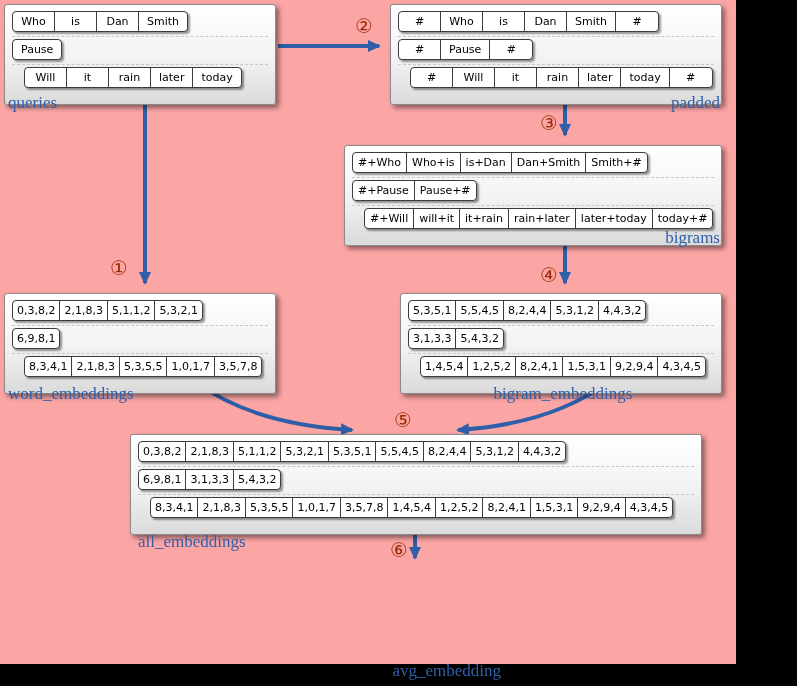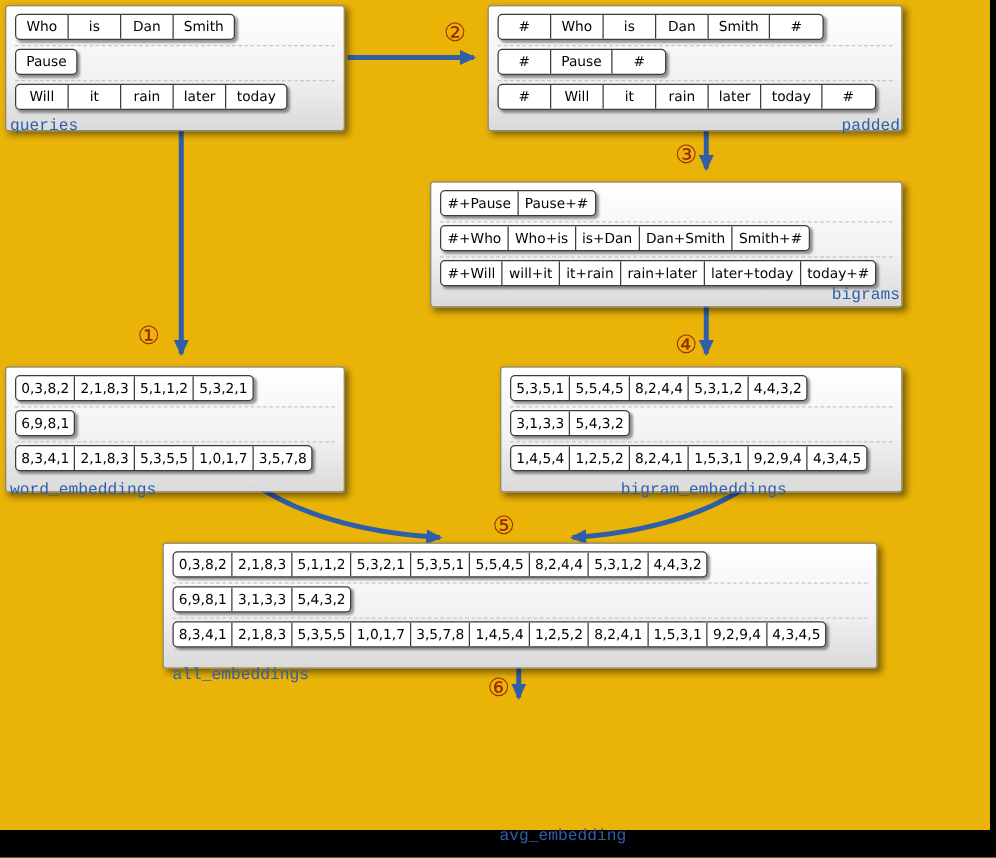--- a/index.html
+++ b/index.html
@@ -1,46 +1,46 @@
 <!DOCTYPE html>
 <html style="--label: #2f5fa8; --step: #992b00;"><head>
 <meta charset="utf-8">
 <style>
   html,body{margin:0;padding:0}
   body{
     width:797px;height:686px;position:relative;background:#000;
     font-family:"DejaVu Sans",sans-serif;overflow:hidden;
   }
-  .canvas{position:absolute;left:0;top:0;width:792px;height:664px;background:#eab308;}
+  .canvas{position:absolute;left:0;top:0;width:736px;height:664px;background:#fca5a5;}
   .group{
     position:absolute;box-sizing:border-box;z-index:10;
     background:linear-gradient(180deg,#ffffff 0%,#f2f2f2 55%,#dadada 100%);
     border:1px solid #8a8a8a;border-radius:3px;
     box-shadow:3px 3px 5px rgba(0,0,0,.45);
     padding:4px 7px;display:flex;flex-direction:column;
   }
   .rowwrap{padding:2px 0 4px;border-bottom:1px dashed #c8c8c8;display:flex;}
-  .rowwrap:last-child{border-bottom:none;padding-bottom:12px;}
+  .rowwrap:last-child{border-bottom:none;padding-bottom:12px;margin-left:12px;}
   .group.center .rowwrap{justify-content:center;}
   .pill{
     display:inline-flex;background:#fff;border:1px solid #3c3c3c;border-radius:4px;
     box-shadow:2px 2px 2px rgba(0,0,0,.4);overflow:hidden;
   }
   .cell{
     padding:2px 8px;min-width:36px;box-sizing:border-box;white-space:nowrap;
     font-size:11px;line-height:15px;color:#000;text-align:center;
     border-right:1px solid #3c3c3c;
   }
   .cell:last-child{border-right:none;}
   .words .cell{min-width:42px;}
   .tight .cell{padding:2px 5px;min-width:30px;}
   .num .cell{min-width:0;padding:2px 4px;}
   .label{
     position:absolute;z-index:11;
-    font-family:Liberation Mono, monospace;font-size:13px;
+    font-family:Liberation Serif, serif;font-size:17px;
     color:var(--label,#2f5fa8);
   }
   .step{
     position:absolute;z-index:12;font-size:20px;line-height:20px;
     color:var(--step,#992b00);font-family:"DejaVu Sans",sans-serif;
   }
   svg.arrows{position:absolute;left:0;top:0;z-index:5;}
 </style>
 </head>
 <body>
@@ -116,31 +116,31 @@
           <span class="cell">today</span>
           <span class="cell">#</span>
         </span>
       </div>
     </div>
   <div class="label" style="left:392px;top:93px;width:328px;text-align:right">padded</div>
 
   <div class="group tight" style="left:344px;top:145px;width:378px;min-height:84px">
       <div class="rowwrap">
         <span class="pill">
-          <span class="cell">#+Pause</span>
-          <span class="cell">Pause+#</span>
-        </span>
-      </div>
-      <div class="rowwrap">
-        <span class="pill">
           <span class="cell">#+Who</span>
           <span class="cell">Who+is</span>
           <span class="cell">is+Dan</span>
           <span class="cell">Dan+Smith</span>
           <span class="cell">Smith+#</span>
+        </span>
+      </div>
+      <div class="rowwrap">
+        <span class="pill">
+          <span class="cell">#+Pause</span>
+          <span class="cell">Pause+#</span>
         </span>
       </div>
       <div class="rowwrap">
         <span class="pill">
           <span class="cell">#+Will</span>
           <span class="cell">will+it</span>
           <span class="cell">it+rain</span>
           <span class="cell">rain+later</span>
           <span class="cell">later+today</span>
           <span class="cell">today+#</span>

